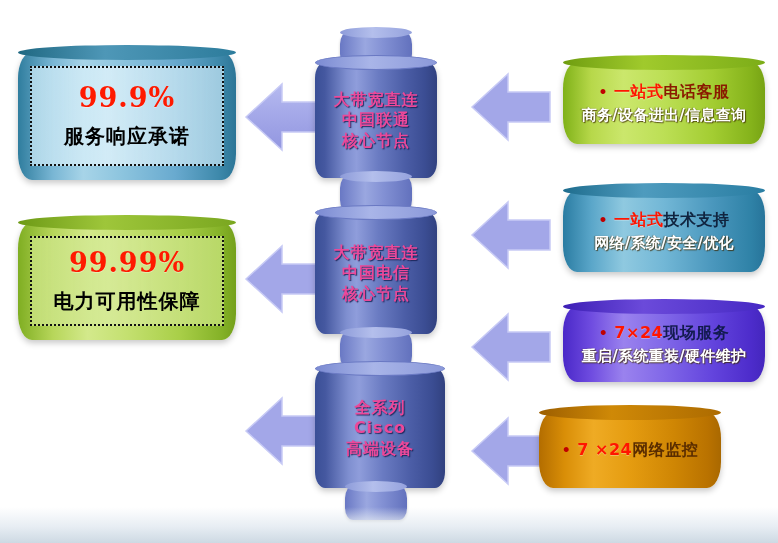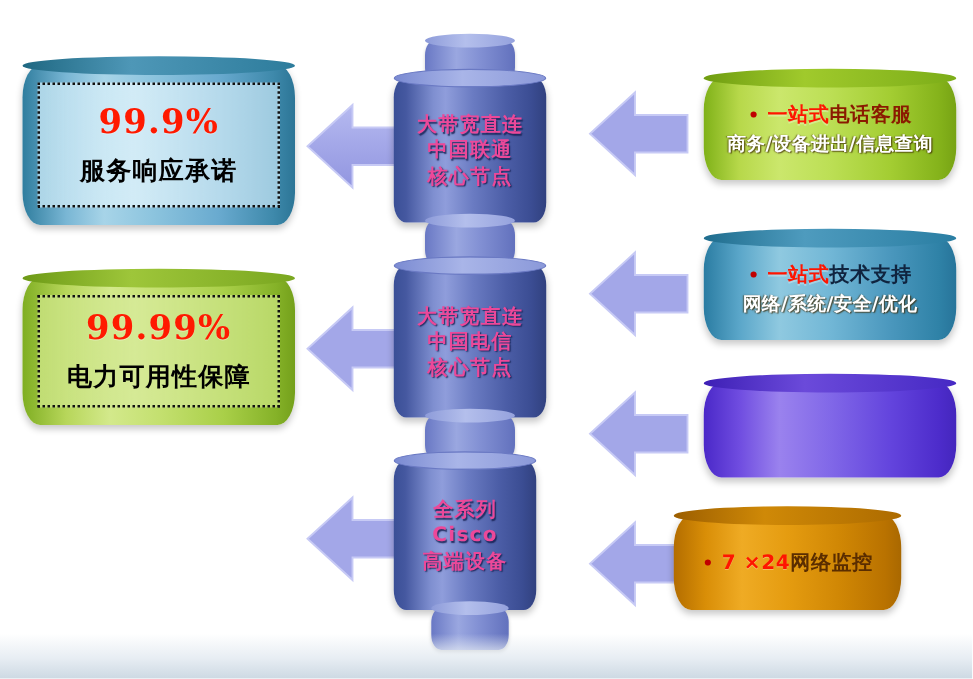--- a/index.html
+++ b/index.html
@@ -186,21 +186,21 @@
       <div class="line">大带宽直连</div>
       <div class="line">中国电信</div>
       <div class="line">核心节点</div>
     </div>
   </div>
 
   <div class="neck" style="left:340px;top:332px;width:72px;height:36px;">
     <div class="cap"></div>
   </div>
 
-  <div class="cyl ctr-cyl" style="left:315px;top:368px;width:114px;height:120px;">
+  <div class="cyl ctr-cyl" style="left:315px;top:368px;width:130px;height:120px;">
     <div class="body"></div>
     <div class="top"></div>
     <div class="inner">
       <div class="line">全系列</div>
       <div class="line">Cisco</div>
       <div class="line">高端设备</div>
     </div>
   </div>
 
   <div class="neck" style="left:345px;top:486px;width:62px;height:34px;">
@@ -248,20 +248,27 @@
         <span class="dot">•</span>
         <span class="hi">一站式</span><span style="color:#10243f;">技术支持</span>
       </div>
       <div class="l2">网络/系统/安全/优化</div>
     </div>
   </div>
 
   <div class="cyl right-cyl" style="left:563px;top:306px;width:202px;height:76px;">
     <div class="body" style="background:linear-gradient(to right,#4a28c8 0%,#6f4ce0 14%,#9a82ee 30%,#8168e8 50%,#6344dd 74%,#4d2ccb 93%,#4426bd 100%);"></div>
     <div class="top" style="background:linear-gradient(to right,#3d1fb5,#6b4ada 40%,#4629c4);"></div>
+    <div class="inner">
+      <div class="l1">
+        <span class="dot">•</span>
+        <span class="hi">7×24</span><span style="color:#121a4f;">现场服务</span>
+      </div>
+      <div class="l2">重启/系统重装/硬件维护</div>
+    </div>
   </div>
 
   <div class="cyl right-cyl" style="left:539px;top:412px;width:182px;height:76px;">
     <div class="body" style="background:linear-gradient(to right,#b36d00 0%,#d98e07 14%,#efab24 30%,#e59c10 50%,#cf8604 74%,#b97200 93%,#a96800 100%);"></div>
     <div class="top" style="background:linear-gradient(to right,#9c5e00,#cf8907 40%,#ad6b00);"></div>
     <div class="inner">
       <div class="l1">
         <span class="dot">•</span>
         <span class="hi">7 ×24</span><span style="color:#5a2d00;">网络监控</span>
       </div>

